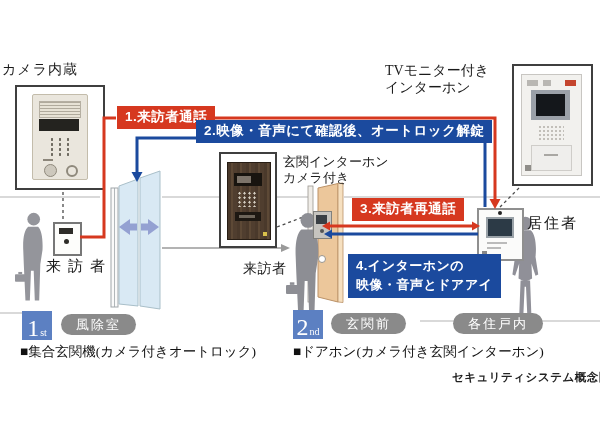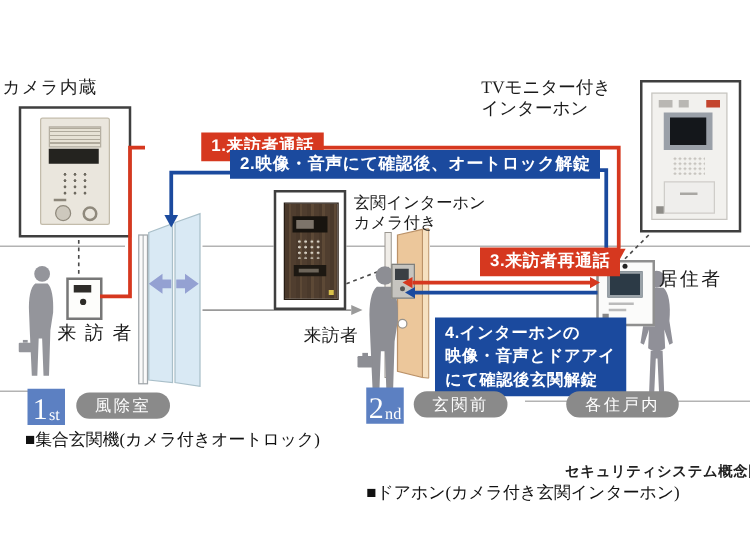--- a/index.html
+++ b/index.html
@@ -57,54 +57,54 @@
   #dev-monitor-small{left:477px;top:208px;width:43px;height:49px;background:#fbfbfa;border:2px solid #8f8f8f;z-index:10;}
   .ms-cam{position:absolute;left:19px;top:1px;width:4px;height:4px;background:#222;border-radius:50%;}
   .ms-scr{position:absolute;left:7px;top:7px;width:24px;height:17px;background:#2c3a46;border:2px solid #9aa2a8;}
   .ms-l1{position:absolute;left:8px;top:32px;width:20px;height:2px;background:#bbb;}
   .ms-l2{position:absolute;left:8px;top:37px;width:14px;height:2px;background:#bbb;}
   .ms-sq{position:absolute;left:3px;bottom:3px;width:5px;height:5px;background:#888;}
 
   
   .step{position:absolute;color:#fff;font-weight:bold;font-size:13.5px;line-height:1.25;
         padding:3px 8px;white-space:nowrap;z-index:40;letter-spacing:0.5px;}
-  .step.red{background:#d6381f;margin-left:44px;}
+  .step.red{background:#d6381f;}
   .step.blue{background:#1b4a9e;}
   #step1{left:117px;top:106px;}
-  #step2{left:184px;top:120px;}
-  #step3{left:340px;top:198px;}
+  #step2{left:196px;top:120px;}
+  #step3{left:352px;top:198px;}
   #step4{left:348px;top:254px;font-size:13px;line-height:1.45;}
 
   
   .ann{position:absolute;font-family:"Liberation Serif",serif;color:#1a1a1a;white-space:nowrap;z-index:45;}
   #label-camera-builtin{left:2px;top:61px;font-size:14px;letter-spacing:1px;}
   #label-door-intercom{left:283px;top:154px;font-size:13px;line-height:1.2;}
   #label-tv-monitor{left:385px;top:63px;width:122px;text-align:left;font-size:14px;line-height:1.2;white-space:normal;}
   #label-visitor-left{left:46px;top:257px;font-size:15px;letter-spacing:7px;}
   #label-visitor-mid{left:243px;top:260px;font-size:14px;letter-spacing:0.5px;}
   #label-resident{left:527px;top:214px;font-size:15px;letter-spacing:2px;}
 
   
   .badge{position:absolute;width:30px;height:29px;background:#5c80c2;color:#fff;z-index:45;
          display:flex;align-items:flex-end;justify-content:center;font-family:"Liberation Serif",serif;}
   .badge .num{font-size:24px;line-height:1;}
-  .badge .suffix{font-size:13px;line-height:1;margin:0 0 2px 1px;}
+  .badge .suffix{font-size:10px;line-height:1;margin:0 0 2px 1px;}
   #badge-1{left:22px;top:311px;}
   #badge-2{left:293px;top:310px;}
   .pill{position:absolute;background:#8a8a8a;color:#fff;border-radius:13px;z-index:45;
         font-family:"Liberation Serif",serif;font-size:13px;letter-spacing:2px;
         padding:4px 15px;line-height:1;white-space:nowrap;}
   #pill-1{left:61px;top:314px;}
   #pill-2{left:331px;top:313px;}
   #pill-3{left:453px;top:313px;}
 
   
   .caption{position:absolute;font-family:"Liberation Serif",serif;font-size:13.5px;color:#111;z-index:45;white-space:nowrap;}
   #caption-left{left:20px;top:343px;}
-  #caption-right{left:293px;top:343px;margin-top:42px;}
+  #caption-right{left:293px;top:343px;}
   #footer-title{position:absolute;left:452px;top:370px;font-size:11.5px;font-weight:bold;color:#222;z-index:45;letter-spacing:0.5px;white-space:nowrap;}
 </style>
 </head>
 <body>
 
 <div id="stage">
 
   <svg id="scene-svg" class="layer" width="600" height="448" viewBox="0 0 600 448">
 
     <path d="M0,197H100 M162,197H219 M277,197H312 M344,197H600" stroke="#b3b3b3" stroke-width="1.2" fill="none"></path>
@@ -241,21 +241,20 @@
       <polygon points="332,229.5 332,238.5 324,234" fill="#1b4a9e"></polygon>
     </g>
   </svg>
 
   <div class="step red" id="step1">1.来訪者通話</div>
   <div class="step blue" id="step2">2.映像・音声にて確認後、オートロック解錠</div>
   <div class="step red" id="step3">3.来訪者再通話</div>
   <div class="step blue" id="step4">
     <div>4.インターホンの</div>
     <div>映像・音声とドアアイ</div>
-    <div>にて確認後玄関解錠</div>
   </div>
 
   <div class="ann" id="label-visitor-left">来訪者</div>
   <div class="ann" id="label-visitor-mid">来訪者</div>
   <div class="ann" id="label-resident">居住者</div>
 
   <div class="badge" id="badge-1">
     <span class="num">1</span>
     <span class="suffix">st</span>
   </div>

